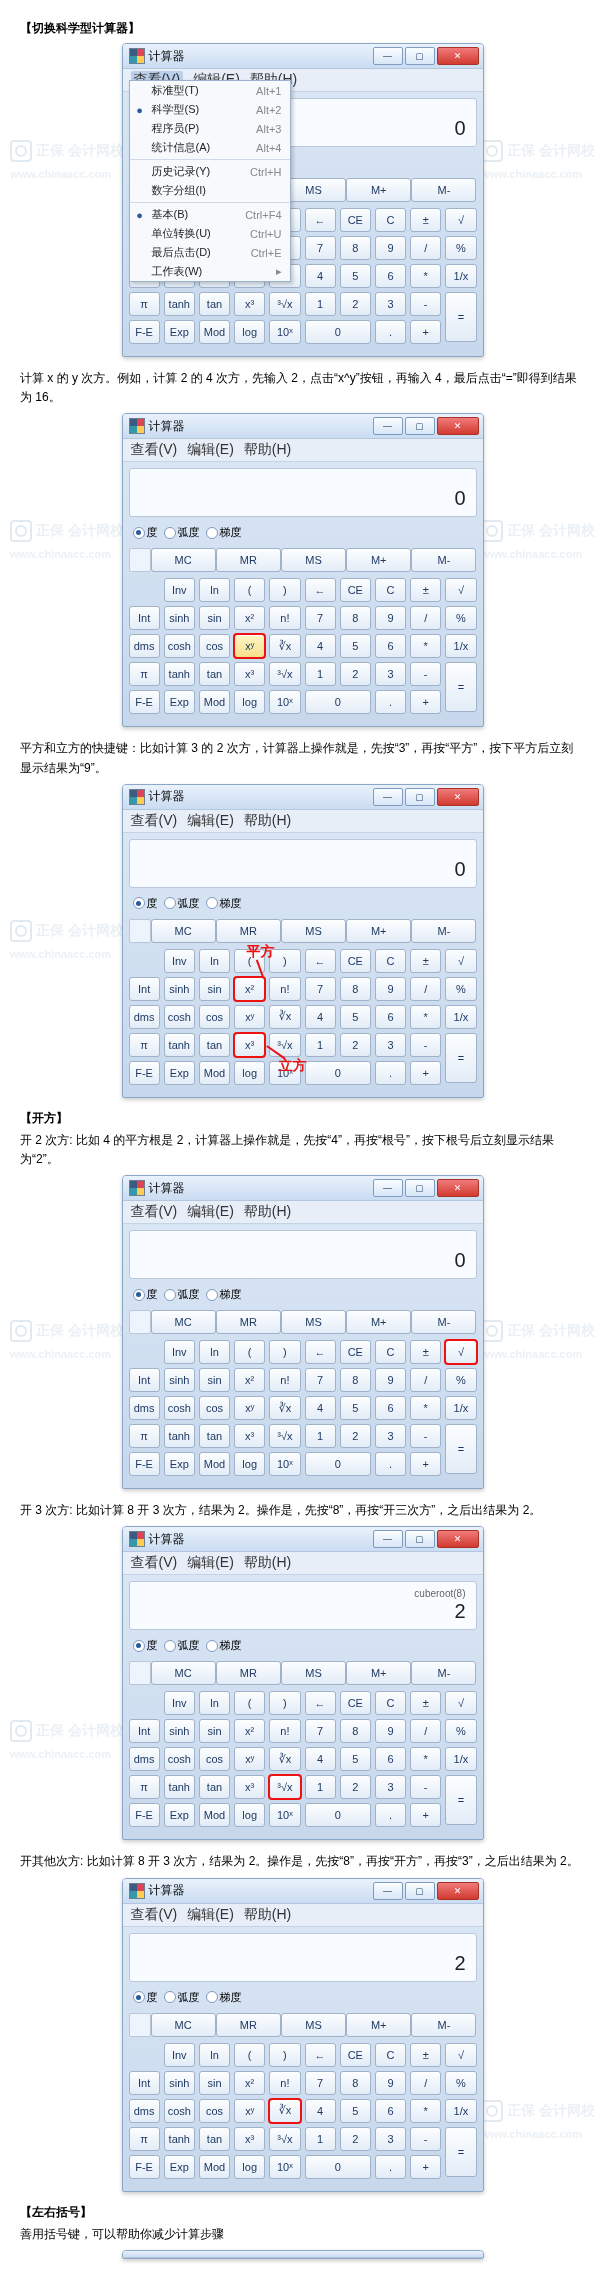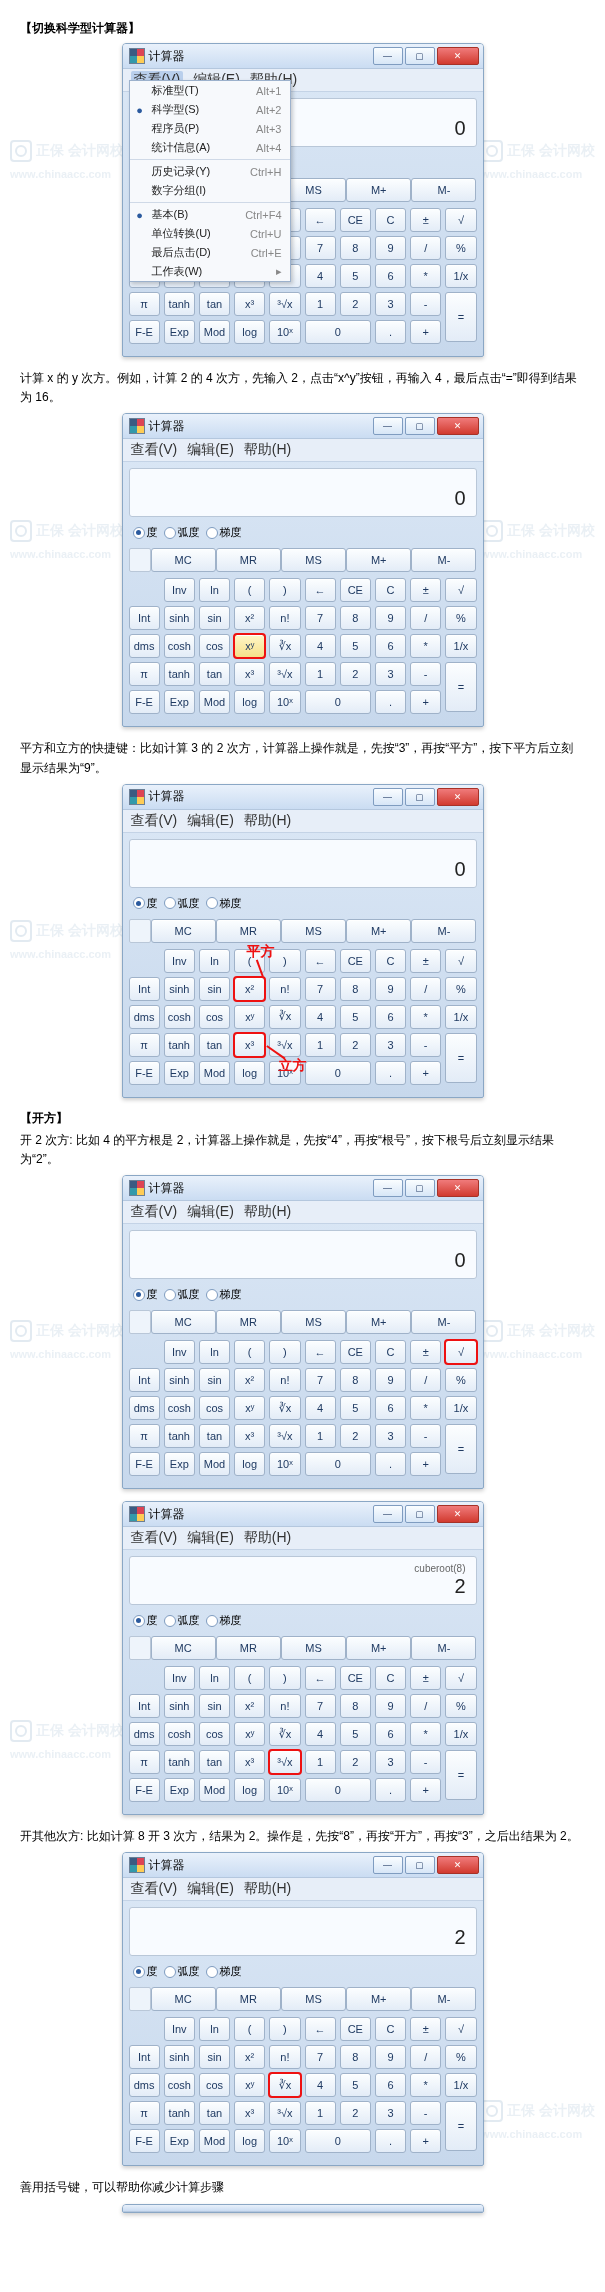--- a/index.html
+++ b/index.html
@@ -732,20 +732,21 @@
             <div class="btn">Exp</div>
             <div class="btn">Mod</div>
             <div class="btn">log</div>
             <div class="btn">10ˣ</div>
             <div class="btn" style="grid-column: span 2;">0</div>
             <div class="btn">.</div>
             <div class="btn">+</div>
           </div>
         </div>
       </div>
+      <div class="desc">开 3 次方: 比如计算 8 开 3 次方，结果为 2。操作是，先按“8”，再按“开三次方”，之后出结果为 2。</div>
       <div class="calc-wrap">
         <div class="win relwrap">
           <div class="titlebar">
     <div class="title-left">
       <span class="appicon">
                 <span></span>
                 <span></span>
                 <span></span>
                 <span></span>
               </span>
@@ -935,20 +936,21 @@
             <div class="btn">Exp</div>
             <div class="btn">Mod</div>
             <div class="btn">log</div>
             <div class="btn">10ˣ</div>
             <div class="btn" style="grid-column: span 2;">0</div>
             <div class="btn">.</div>
             <div class="btn">+</div>
           </div>
         </div>
       </div>
+      <div class="section-title">【左右括号】</div>
       <div class="desc">善用括号键，可以帮助你减少计算步骤</div>
       <div class="calc-wrap">
         <div class="win relwrap">
           <div class="titlebar">
     
     </div>
         </div>
       </div>
     </div>
 </div>

